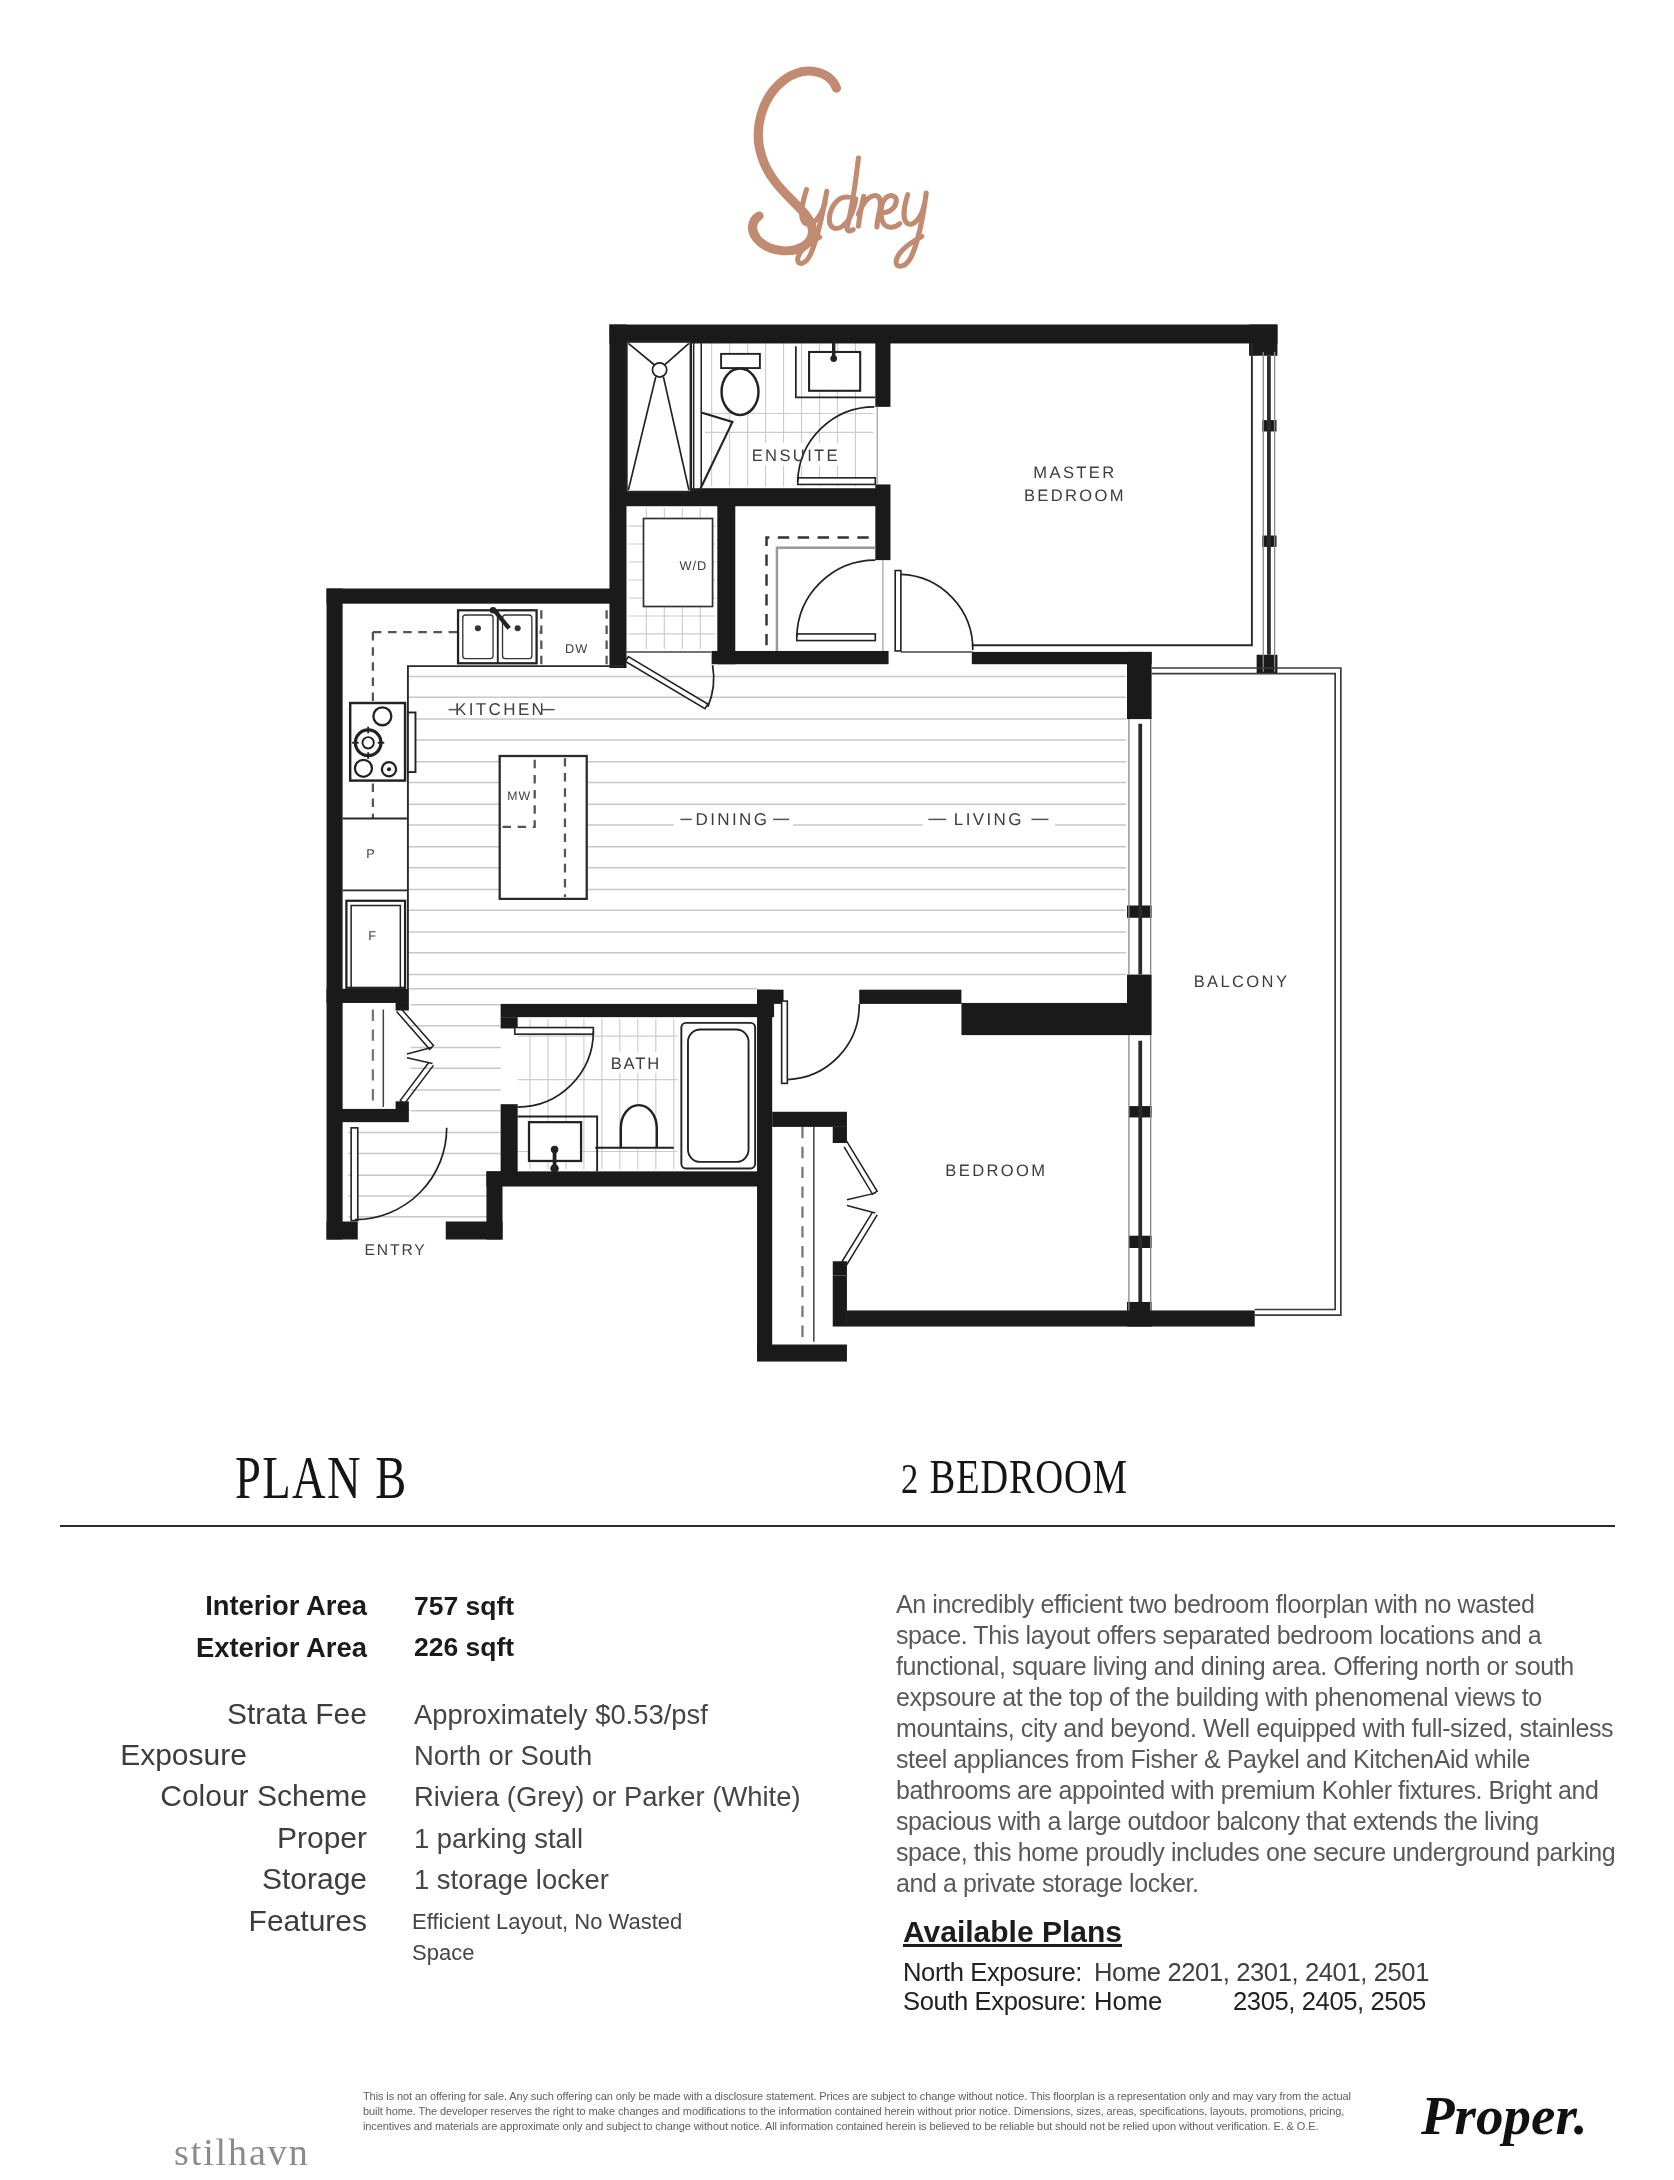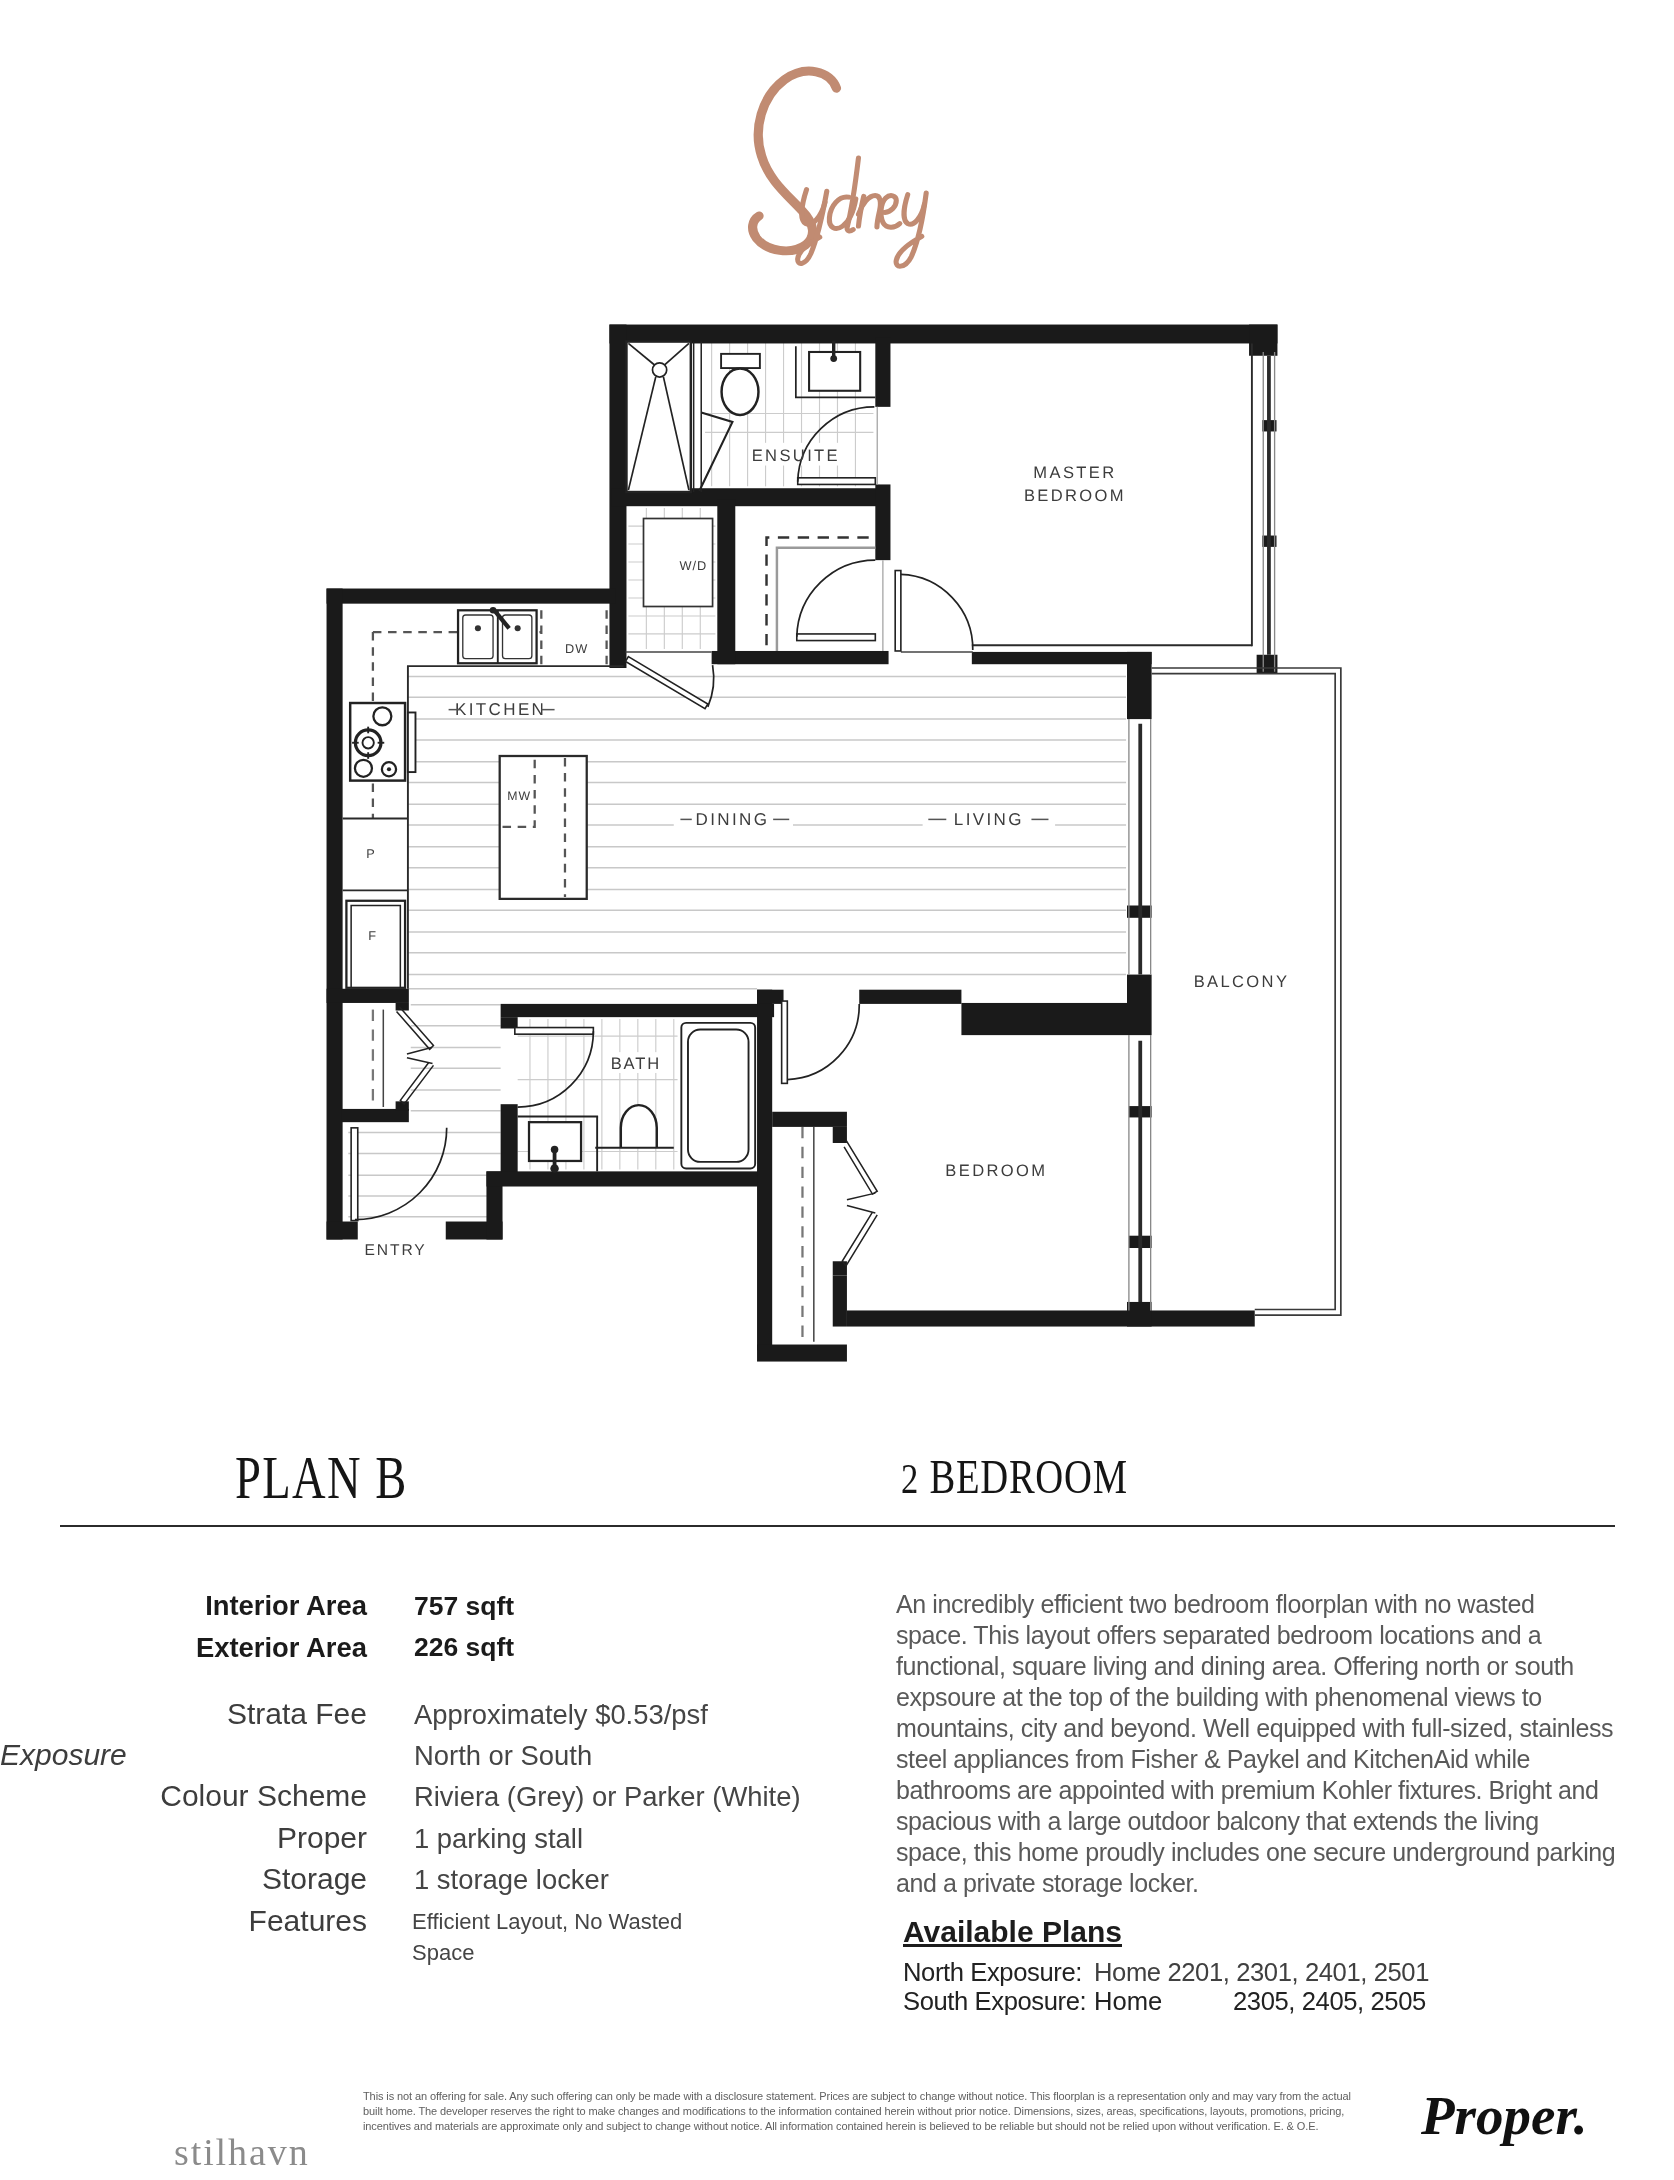--- a/index.html
+++ b/index.html
@@ -426,21 +426,21 @@
 
   <div class="abs" style="left:0;top:1590px;width:367px;text-align:right;font-size:27.4px;font-weight:bold;color:#1b1b1b;">Interior Area</div>
   <div class="abs" style="left:414px;top:1591px;font-size:26.5px;font-weight:bold;color:#1b1b1b;">757 sqft</div>
 
   <div class="abs" style="left:0;top:1632px;width:367px;text-align:right;font-size:27.4px;font-weight:bold;color:#1b1b1b;">Exterior Area</div>
   <div class="abs" style="left:414px;top:1632px;font-size:26.5px;font-weight:bold;color:#1b1b1b;">226 sqft</div>
 
   <div class="abs" style="left:0;top:1697px;width:367px;text-align:right;font-size:30px;color:#3d3d3d;">Strata Fee</div>
   <div class="abs" style="left:414px;top:1699px;font-size:27.4px;color:#454545;">Approximately $0.53/psf</div>
 
-  <div class="abs" style="left:0;top:1738px;width:367px;text-align:left;font-size:30px;color:#3d3d3d;font-style:italic;">Exposure</div>
+  <div class="abs" style="left:0;top:1738px;width:367px;text-align:center;font-size:30px;color:#3d3d3d;">Exposure</div>
   <div class="abs" style="left:414px;top:1740px;font-size:27.4px;color:#454545;">North or South</div>
 
   <div class="abs" style="left:0;top:1779px;width:367px;text-align:right;font-size:30px;color:#3d3d3d;">Colour Scheme</div>
   <div class="abs" style="left:414px;top:1781px;font-size:27.4px;color:#454545;">Riviera (Grey) or Parker (White)</div>
 
   <div class="abs" style="left:0;top:1821px;width:367px;text-align:right;font-size:30px;color:#3d3d3d;">Proper</div>
   <div class="abs" style="left:414px;top:1823px;font-size:27.4px;color:#454545;">1 parking stall</div>
 
   <div class="abs" style="left:0;top:1862px;width:367px;text-align:right;font-size:30px;color:#3d3d3d;">Storage</div>
   <div class="abs" style="left:414px;top:1864px;font-size:27.4px;color:#454545;">1 storage locker</div>

